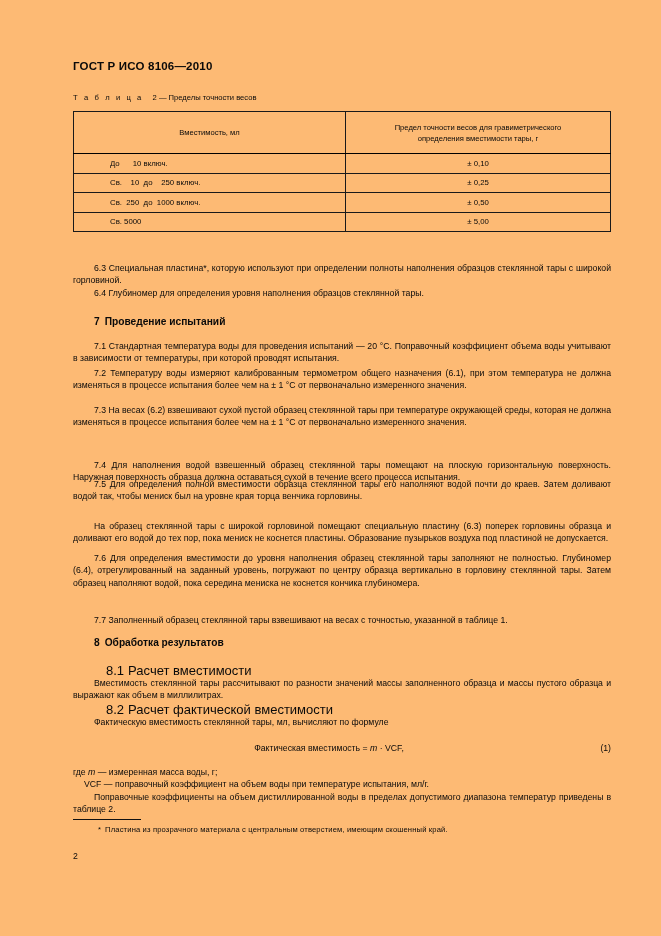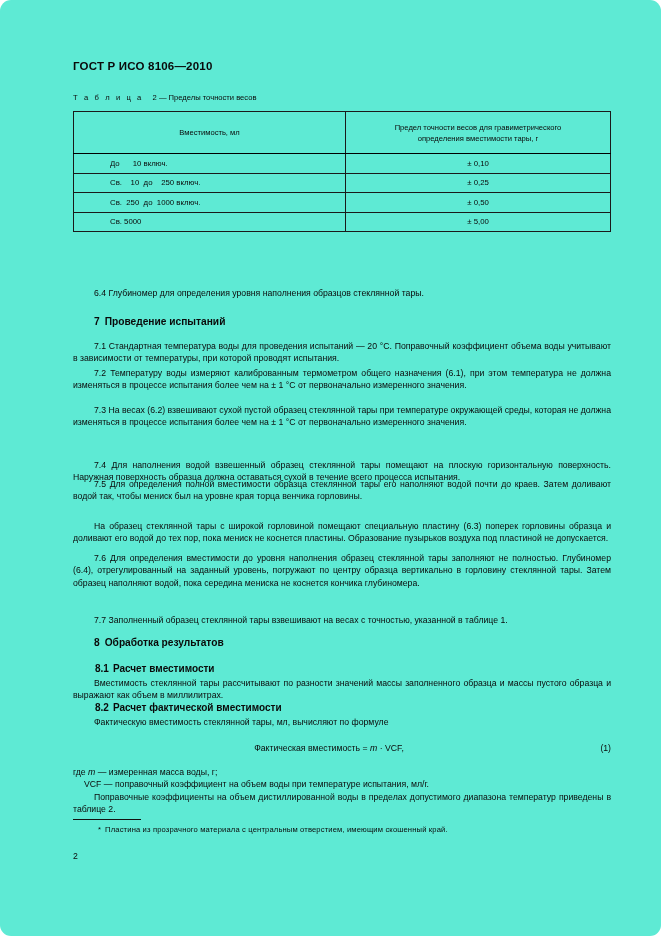--- a/index.html
+++ b/index.html
@@ -8,23 +8,22 @@
     background: #ffffff;
   }
   body {
     font-family: "Liberation Sans", sans-serif;
     color: #0a0a0a;
   }
   .page {
     position: relative;
     width: 661px;
     height: 936px;
-    background: #5eead4;
+    background: #fdba74;
     overflow: hidden;
-    border-radius: 11px;
   }
   .content {
     position: absolute;
     left: 73px;
     top: 0;
     width: 538px;
     height: 936px;
   }
 
   
@@ -110,23 +109,23 @@
   .heading {
     position: absolute;
     left: 0;
     font-size: 10.2px;
     font-weight: bold;
     white-space: nowrap;
   }
   .heading .num-gap { display: inline-block; width: 5px; }
   .subheading {
     position: absolute;
-    left: 1px;
-    font-size: 10px;
-    font-weight: bold;
+    left: 12px;
+    font-size: 13px;
+    font-weight: normal;
     white-space: nowrap;
   }
   .subheading .num-gap { display: inline-block; width: 4px; }
   .h-indent { display: inline-block; width: 21px; }
 
   .formula-line {
     position: absolute;
     left: 0;
     width: 538px;
     font-size: 8.7px;
@@ -221,20 +220,23 @@
           <td class="range"><span>Св.  250  до  1000 включ.</span></td>
           <td class="limit">± 0,50</td>
         </tr>
         <tr>
           <td class="range"><span>Св. 5000</span></td>
           <td class="limit">± 5,00</td>
         </tr>
       </tbody>
     </table>
 
+    <div class="para" style="top:262px;">
+      <span class="indent"></span><span>6.3  Специальная пластина*, которую используют при определении полноты наполнения образцов стеклянной тары с широкой горловиной.</span>
+    </div>
 
     <div class="para noj" style="top:287px;">
       <span class="indent"></span><span>6.4  Глубиномер для определения уровня наполнения образцов стеклянной тары.</span>
     </div>
 
     <div class="heading" style="top:316px;">
       <span class="h-indent"></span><span>7</span><span class="num-gap"></span><span>Проведение испытаний</span>
     </div>
 
     <div class="para" style="top:340px;">

